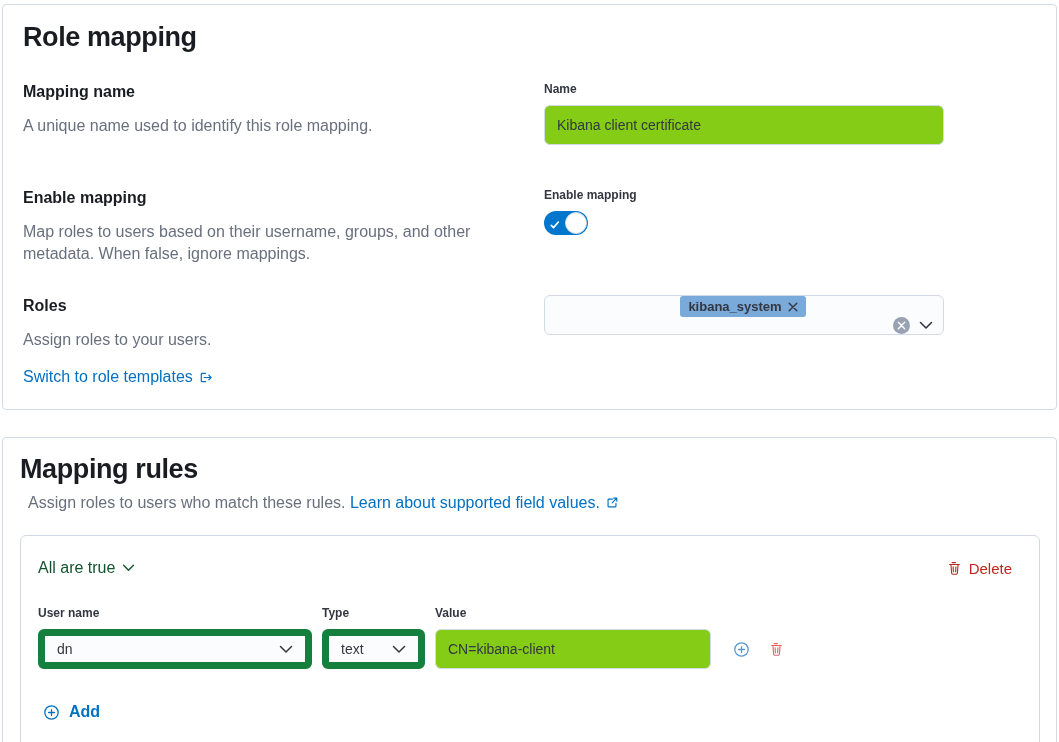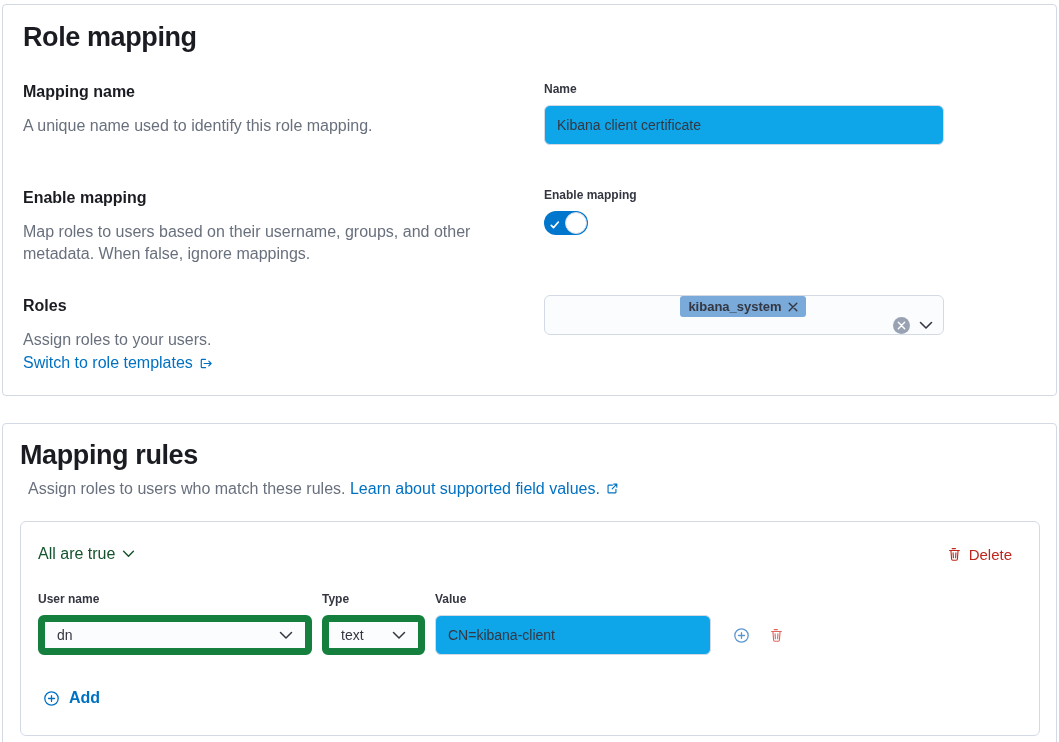--- a/index.html
+++ b/index.html
@@ -31,21 +31,21 @@
   .row-right { width: 400px; flex: none; }
   .row-mapping-name { margin-bottom: 42px; }
   .row-enable-mapping { margin-bottom: 30px; }
 
   .section-heading { font-size: 16px; font-weight: 700; color: #1a1c21; margin: 0 0 12px; line-height: 22px; }
   .section-desc { font-size: 16px; line-height: 22px; color: #69707d; margin: 0; }
 
   .field-label { font-size: 12px; font-weight: 700; color: #343741; display: block; margin-bottom: 8px; line-height: 16px; }
 
   .text-input {
-    width: 100%; height: 40px; background: #0ea5e9;
+    width: 100%; height: 40px; background: #84cc16;
     border: 1px solid #d3dae6; border-radius: 6px;
     padding: 0 12px; font-size: 14px; color: #343741;
     font-family: inherit; outline: none;
   }
 
   
   .switch { width: 44px; height: 24px; border-radius: 12px; background: #0077cc; position: relative; display: inline-block; cursor: pointer; }
   .switch .knob { position: absolute; top: 1px; right: 1px; width: 22px; height: 22px; border-radius: 50%; background: #fff; border: 1px solid #d3dae6; }
   .switch .check-icon { position: absolute; left: 5px; top: 6px; color: #fff; }
 
@@ -67,21 +67,21 @@
     width: 17px; height: 17px; border-radius: 50%; background: #98a2b3;
     color: #fff; display: flex; align-items: center; justify-content: center;
     cursor: pointer; flex: none;
   }
   .chev { color: #343741; display: inline-flex; }
 
   .blue-link {
     color: #0071c2; font-size: 16px; text-decoration: none;
     display: inline-flex; align-items: center; gap: 5px; cursor: pointer; line-height: 24px;
   }
-  .switch-templates-row { }
+  .switch-templates-row { margin-top: 14px; }
 
   .panel-desc { font-size: 16px; line-height: 24px; color: #69707d; margin: 0 8px 20px; }
   .panel-desc .blue-link { display: inline-flex; vertical-align: baseline; }
 
   
   .rule-panel { border: 1px solid #d3dae6; border-radius: 6px; padding: 17px 17px 24px 17px; }
   .rule-header { display: flex; justify-content: space-between; align-items: center; margin-top: 6px; }
   .condition-btn { color: #14532d; font-size: 16px; display: inline-flex; align-items: center; gap: 7px; cursor: pointer; background: none; border: none; font-family: inherit; padding: 0; }
   .delete-btn { color: #bd271e; font-size: 15px; font-weight: 500; display: inline-flex; align-items: center; gap: 7px; cursor: pointer; background: none; border: none; font-family: inherit; padding: 0; margin-right: 10px; }
 

